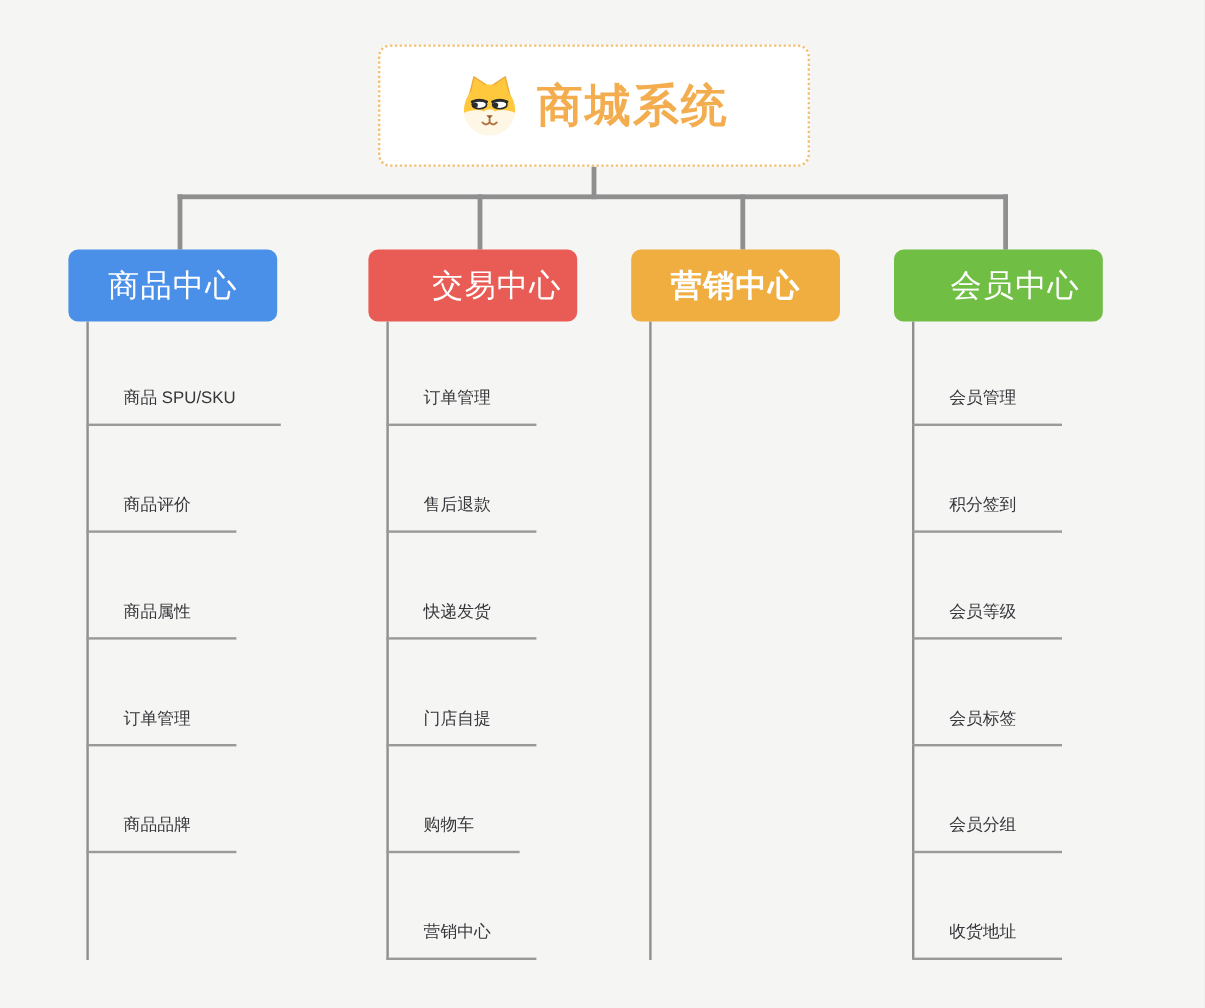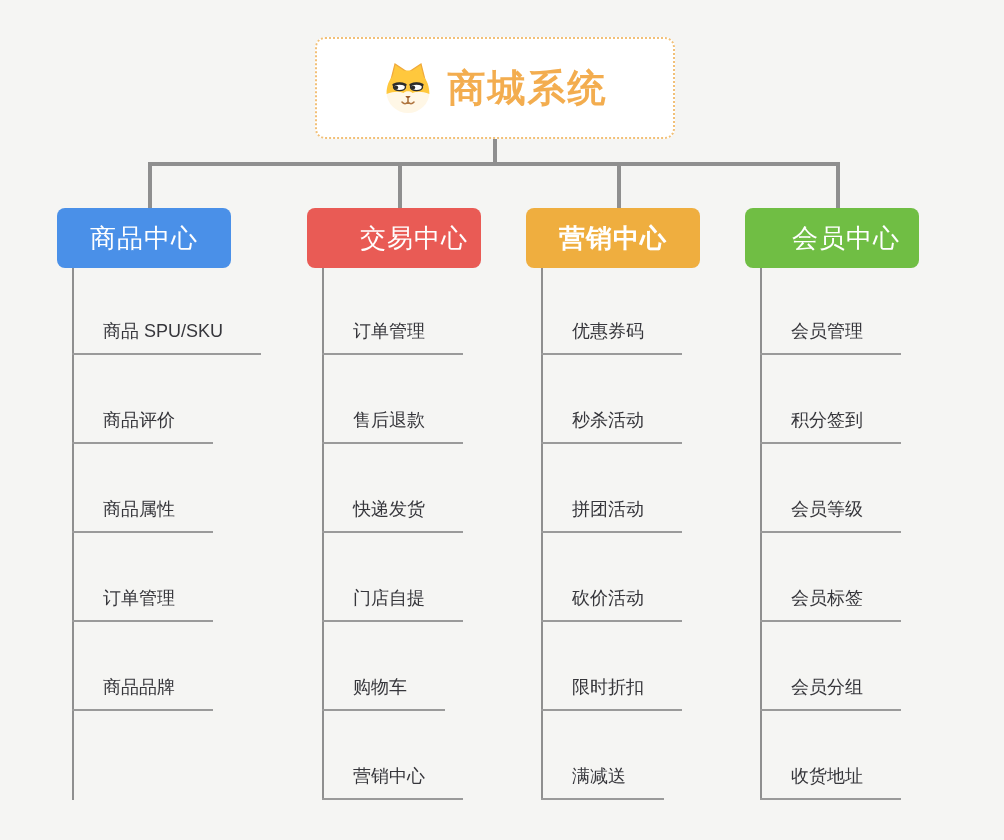--- a/index.html
+++ b/index.html
@@ -87,21 +87,21 @@
   }
   .item-row {
     height: 89px;
     display: flex;
     align-items: flex-end;
   }
   .leaf-item {
     margin-left: 15px;
     padding: 0 38px 9px 31px;
     border-bottom: 2px solid #9A9A9A;
-    font-size: 18px;
+    font-size: 14px;
     line-height: 26px;
     color: #36363B;
     white-space: nowrap;
     cursor: pointer;
   }
 </style>
 </head>
 <body>
 
 <div class="canvas">
@@ -176,40 +176,20 @@
         </div>
       <div class="item-row">
           <div class="leaf-item">营销中心</div>
         </div>
     </div>
   </div>
 
   <div class="branch branch-2">
     <div class="branch-header" style="background: rgb(239, 174, 63); font-weight: bold;">营销中心</div>
     <div class="branch-line"></div>
-    <div class="branch-items">
-      <div class="item-row">
-          <div class="leaf-item">优惠券码</div>
-        </div>
-      <div class="item-row">
-          <div class="leaf-item">秒杀活动</div>
-        </div>
-      <div class="item-row">
-          <div class="leaf-item">拼团活动</div>
-        </div>
-      <div class="item-row">
-          <div class="leaf-item">砍价活动</div>
-        </div>
-      <div class="item-row">
-          <div class="leaf-item">限时折扣</div>
-        </div>
-      <div class="item-row">
-          <div class="leaf-item">满减送</div>
-        </div>
-    </div>
   </div>
 
   <div class="branch branch-3">
     <div class="branch-header" style="background: rgb(112, 190, 68); padding-left: 28px;">会员中心</div>
     <div class="branch-line"></div>
     <div class="branch-items">
       <div class="item-row">
           <div class="leaf-item">会员管理</div>
         </div>
       <div class="item-row">

